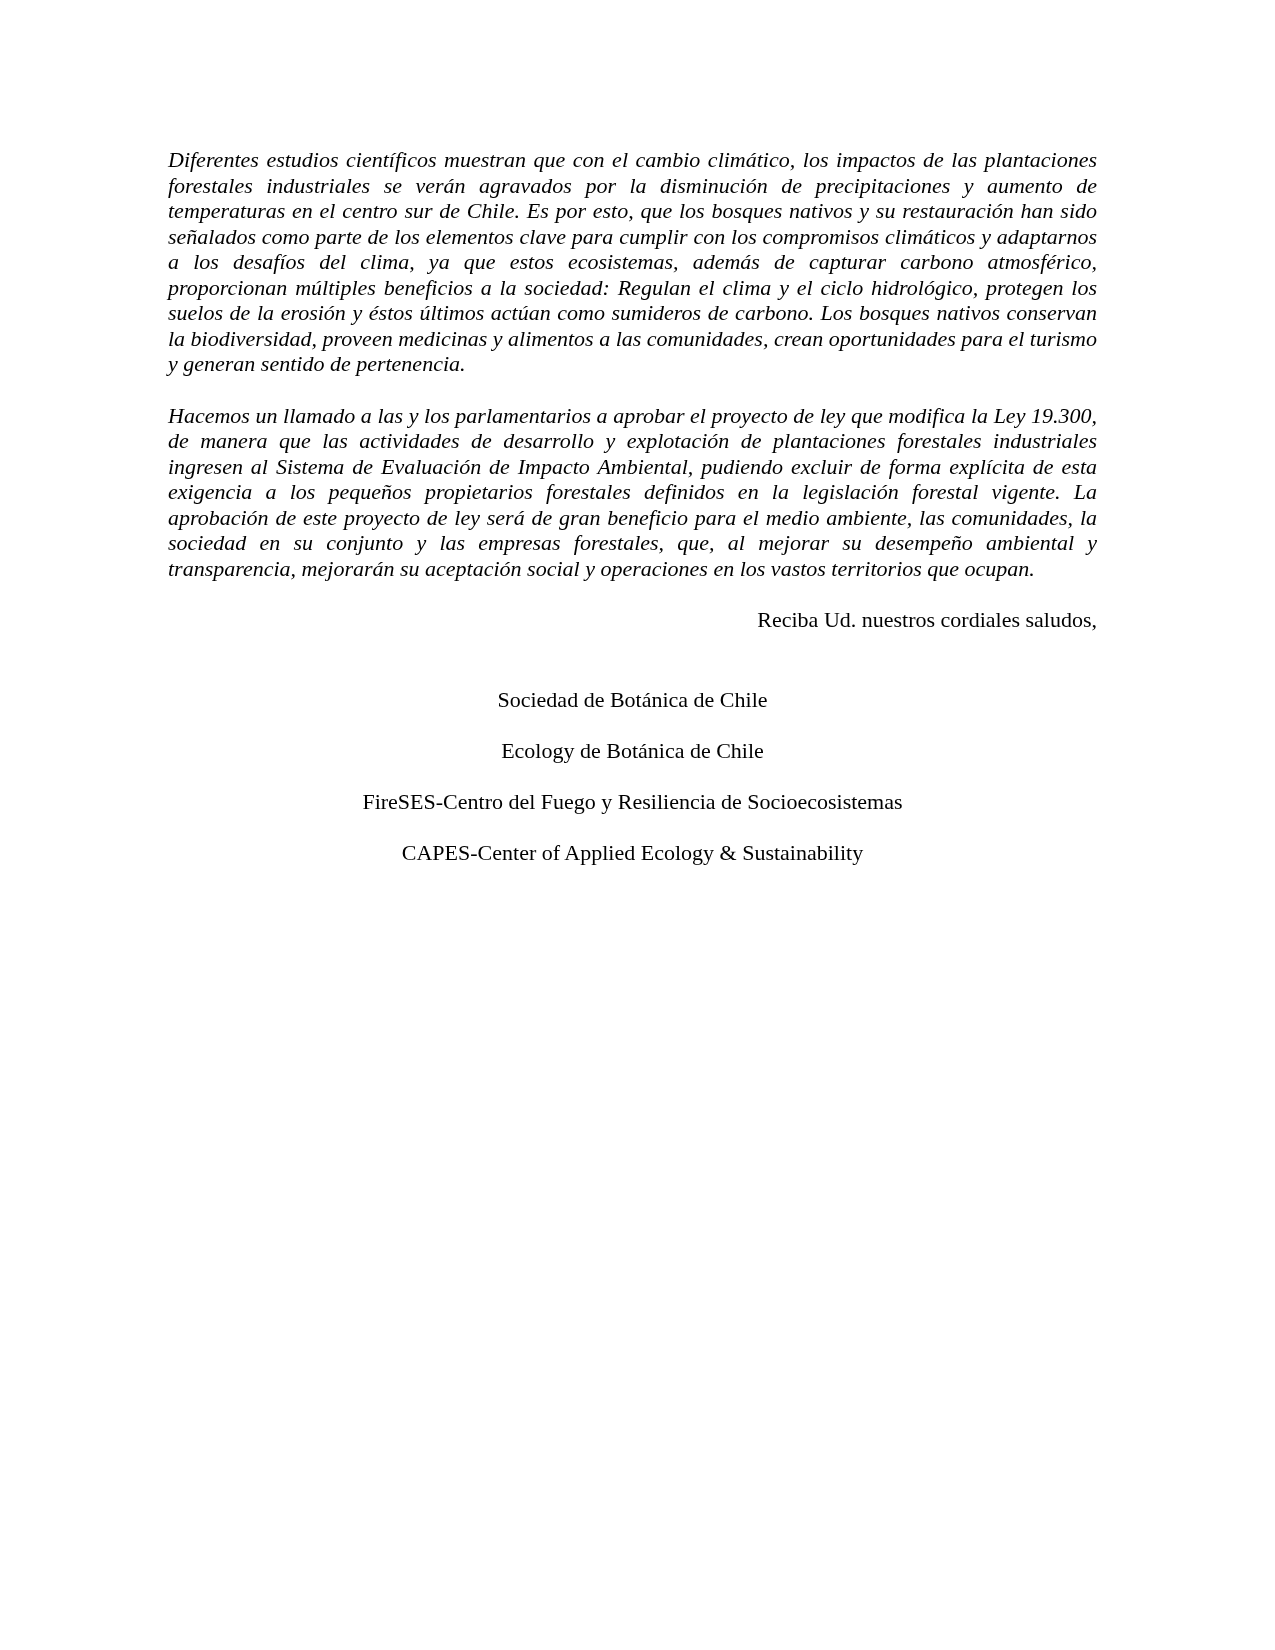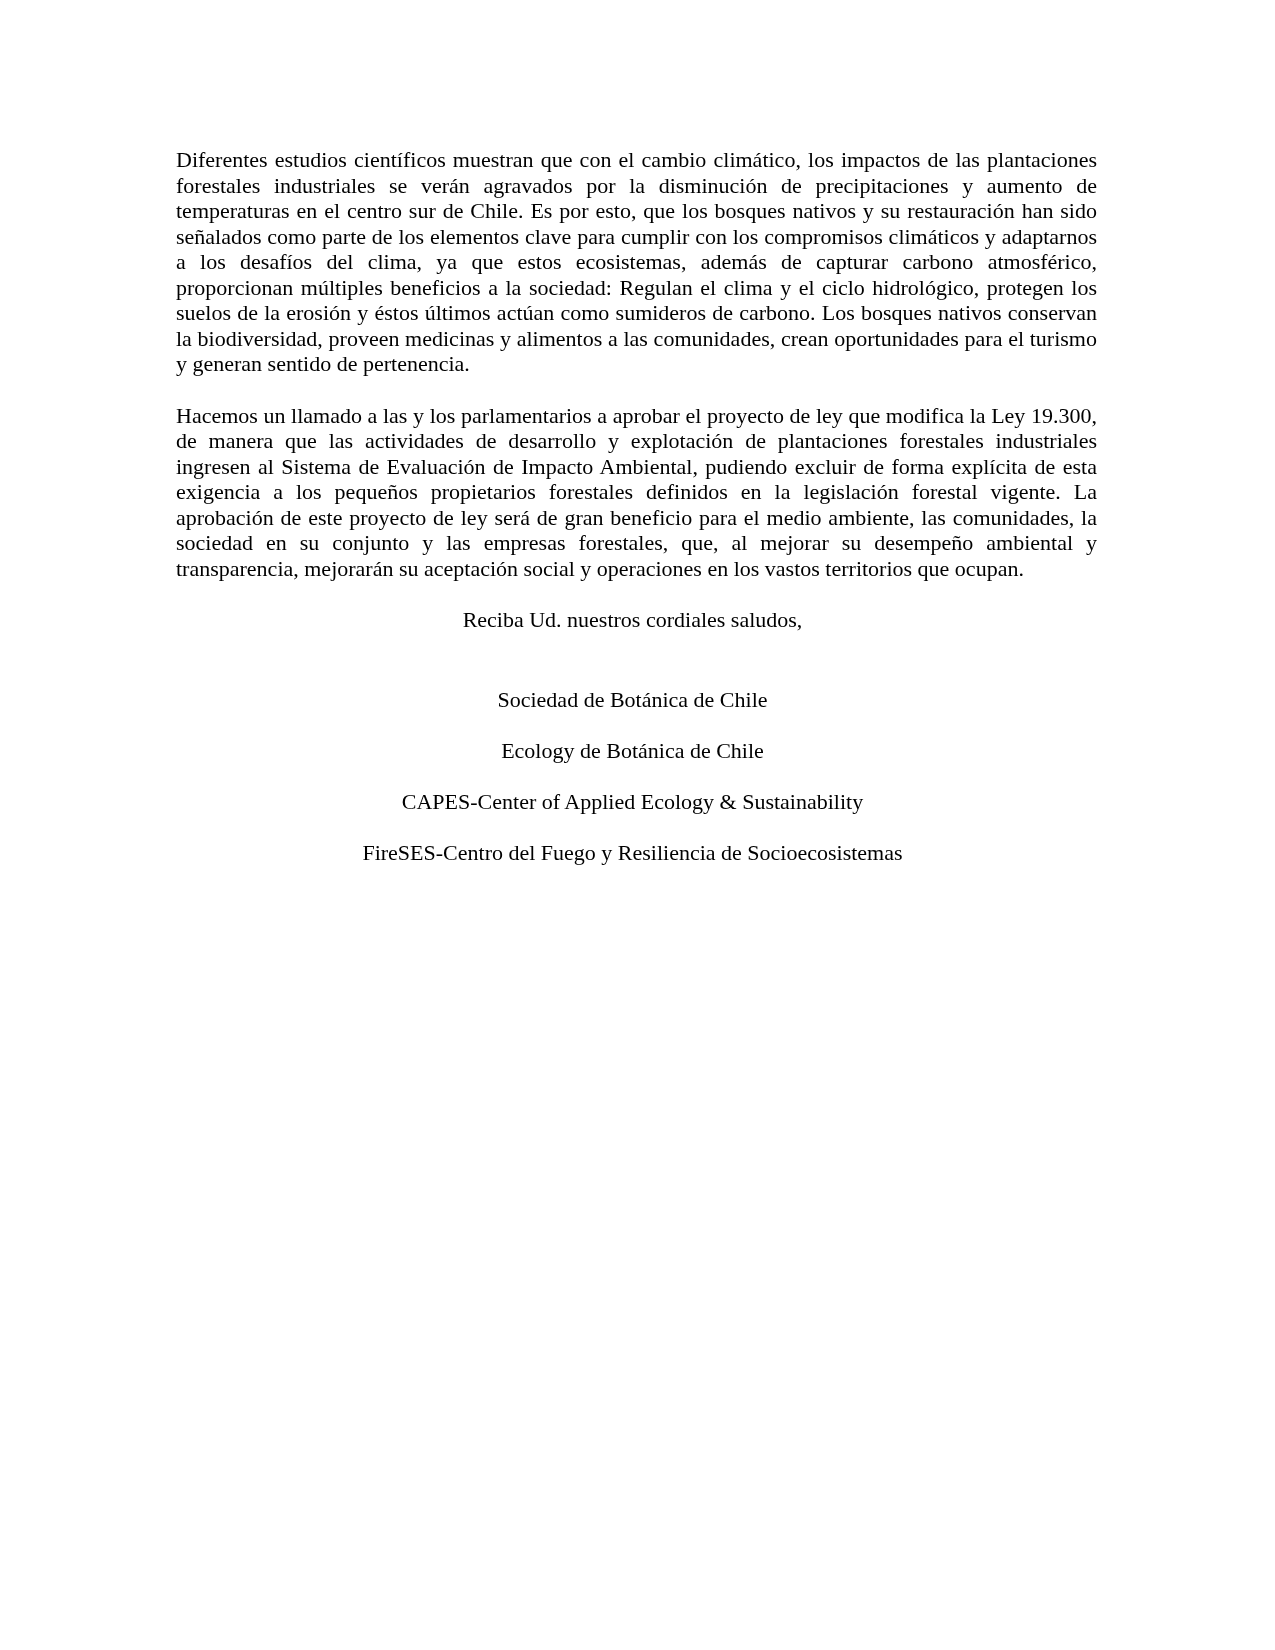--- a/index.html
+++ b/index.html
@@ -15,44 +15,45 @@
     margin: 0 auto;
     background: #ffffff;
     color: #000000;
     font-family: "Liberation Serif", "DejaVu Serif", serif;
     font-size: 22px;
     line-height: 25.5px;
     padding: 147px 178px 0 168px;
     overflow: hidden;
   }
   .body-paragraph {
-    margin: 0 0 26px 8px;
+    margin: 0 0 26px 0;
     text-align: justify;
     text-justify: inter-word;
+    font-style: italic;
   }
   .closing {
     margin: 14px 0 54px 0;
-    text-align: center;
+    text-align: right;
   }
   .signatory {
     margin: 0 0 25.5px 0;
     text-align: center;
   }
 </style>
 </head>
 <body>
 
 <div class="page">
 
   <p class="body-paragraph">Diferentes estudios científicos muestran que con el cambio climático, los impactos de las plantaciones forestales industriales se verán agravados por la disminución de precipitaciones y aumento de temperaturas en el centro sur de Chile. Es por esto, que los bosques nativos y su restauración han sido señalados como parte de los elementos clave para cumplir con los compromisos climáticos y adaptarnos a los desafíos del clima, ya que estos ecosistemas, además de capturar carbono atmosférico, proporcionan múltiples beneficios a la sociedad: Regulan el clima y el ciclo hidrológico, protegen los suelos de la erosión y éstos últimos actúan como sumideros de carbono. Los bosques nativos conservan la biodiversidad, proveen medicinas y alimentos a las comunidades, crean oportunidades para el turismo y generan sentido de pertenencia.</p>
 
   <p class="body-paragraph">Hacemos un llamado a las y los parlamentarios a aprobar el proyecto de ley que modifica la Ley 19.300, de manera que las actividades de desarrollo y explotación de plantaciones forestales industriales ingresen al Sistema de Evaluación de Impacto Ambiental, pudiendo excluir de forma explícita de esta exigencia a los pequeños propietarios forestales definidos en la legislación forestal vigente. La aprobación de este proyecto de ley será de gran beneficio para el medio ambiente, las comunidades, la sociedad en su conjunto y las empresas forestales, que, al mejorar su desempeño ambiental y transparencia, mejorarán su aceptación social y operaciones en los vastos territorios que ocupan.</p>
 
   <p class="closing">Reciba Ud. nuestros cordiales saludos,</p>
 
   <div>
     <p class="signatory">Sociedad de Botánica de Chile</p>
     <p class="signatory">Ecology de Botánica de Chile</p>
+    <p class="signatory">FireSES-Centro del Fuego y Resiliencia de Socioecosistemas</p>
     <p class="signatory">CAPES-Center of Applied Ecology &amp; Sustainability</p>
-    <p class="signatory">FireSES-Centro del Fuego y Resiliencia de Socioecosistemas</p>
   </div>
 
 </div>
 
 </body></html>

